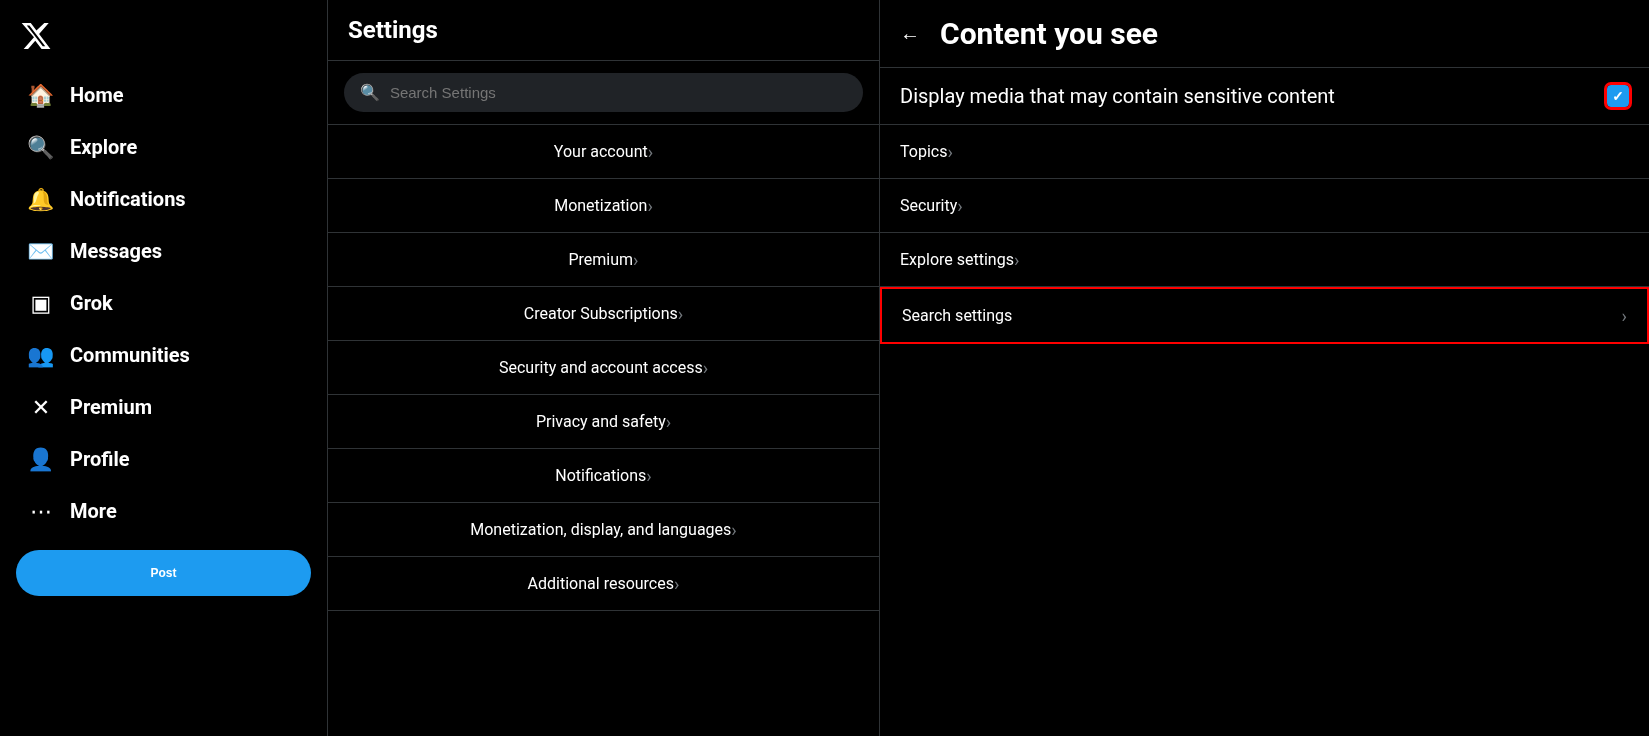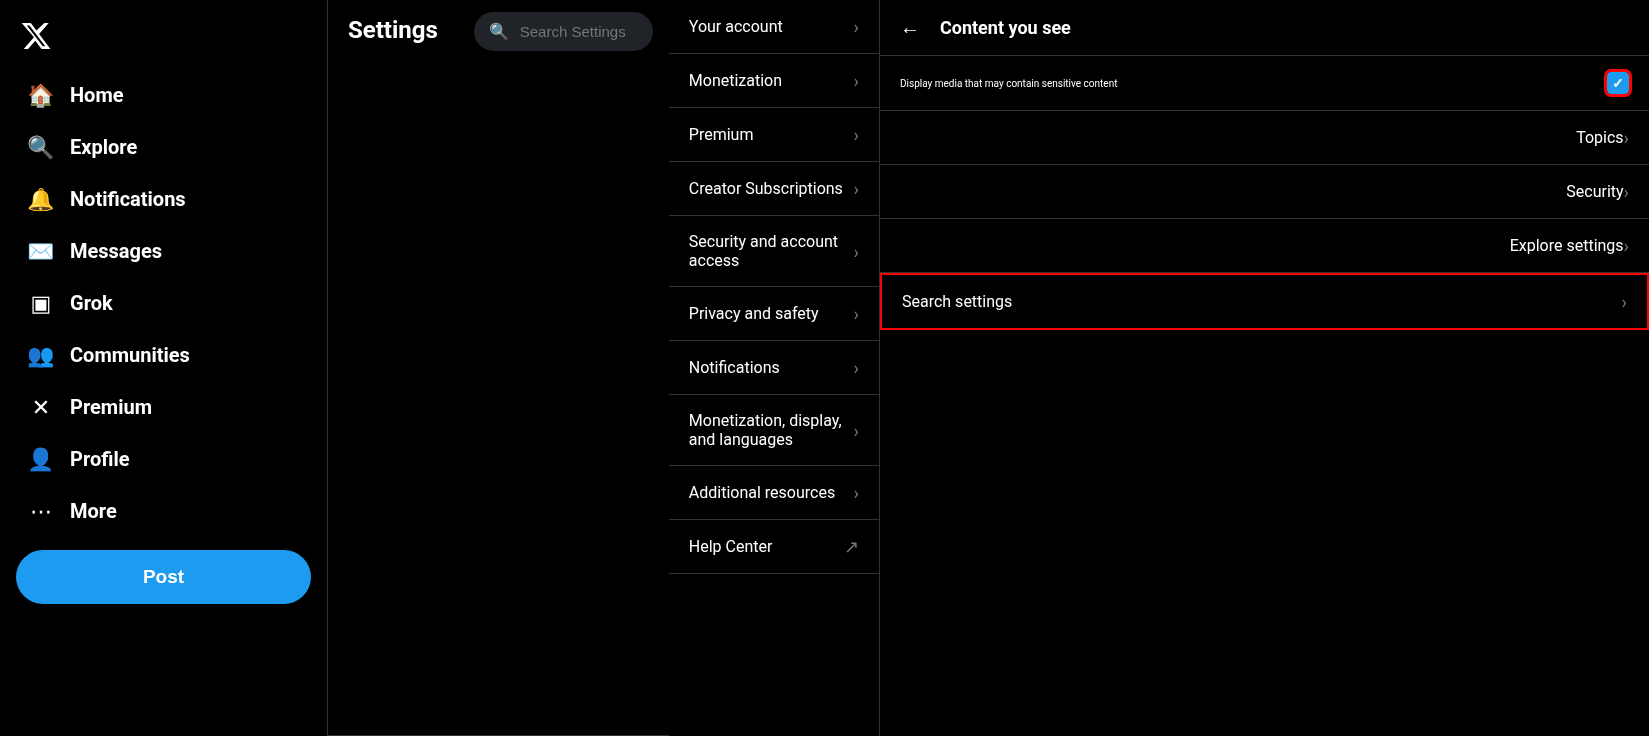--- a/index.html
+++ b/index.html
@@ -55,33 +55,33 @@
       font-size: 20px;
       font-weight: 700;
     }
     .post-btn {
       margin: 12px 16px 0 16px;
       background: #1d9bf0;
       color: #fff;
       border: none;
       border-radius: 9999px;
       padding: 16px;
-      font-size: 19px;
+      font-size: 12px;
       font-weight: 700;
       cursor: pointer;
       width: calc(100% - 32px);
     }
 
     
     .settings-panel {
       width: 552px;
       background: #000;
       border-right: 1px solid #2f3336;
       display: flex;
-      flex-direction: row;
+      flex-direction: column;
       overflow-y: auto;
     }
     .settings-title {
       font-size: 24px;
       font-weight: 700;
       padding: 16px 20px;
       border-bottom: 1px solid #2f3336;
     }
     .search-bar-wrapper {
       padding: 12px 16px;
@@ -103,21 +103,21 @@
       font-size: 15px;
       width: 100%;
     }
     .search-icon-sm {
       color: #71767b;
       font-size: 16px;
     }
     .settings-menu-item {
       display: flex;
       align-items: center;
-      justify-content: space-between;
+      justify-content: center;
       padding: 16px 20px;
       cursor: pointer;
       border-bottom: 1px solid #2f3336;
       font-size: 16px;
       font-weight: 400;
     }
     .settings-menu-item .chevron {
       color: #71767b;
       font-size: 18px;
     }
@@ -144,34 +144,34 @@
     .back-btn {
       background: none;
       border: none;
       color: #fff;
       cursor: pointer;
       font-size: 20px;
       display: flex;
       align-items: center;
     }
     .content-header-title {
-      font-size: 18px;
+      font-size: 30px;
       font-weight: 700;
     }
     .content-description {
       font-size: 14px;
       color: #71767b;
       padding: 12px 20px 8px 20px;
       border-bottom: 1px solid #2f3336;
     }
 
     .content-row {
       display: flex;
       align-items: center;
-      justify-content: flex-end;
+      justify-content: flex-start;
       padding: 16px 20px;
       border-bottom: 1px solid #2f3336;
       cursor: pointer;
       font-size: 16px;
     }
     .content-row .row-chevron {
       color: #71767b;
       font-size: 18px;
     }
 
@@ -308,36 +308,32 @@
       <span>Notifications</span>
       <span class="chevron">›</span>
     </div>
       <div class="settings-menu-item">
       <span>Monetization, display, and languages</span>
       <span class="chevron">›</span>
     </div>
       <div class="settings-menu-item">
       <span>Additional resources</span>
       <span class="chevron">›</span>
-    </div>
-      <div class="settings-menu-item">
-      <span>Help Center</span>
-      <span class="ext-icon">↗</span>
     </div>
     </div>
 </section>
 
 <section class="content-panel">
   <div class="content-header">
     <button class="back-btn">←</button>
     <h2 class="content-header-title">Content you see</h2>
   </div>
   <div id="content-rows-container">
       <div class="content-row-checkbox">
-        <span style="font-size:10px; flex:1; padding-right:0;">Display media that may contain sensitive content</span>
+        <span style="font-size:20px; flex:1; padding-right:0;">Display media that may contain sensitive content</span>
         <span class="checkbox-styled"></span>
       </div>
       <div class="content-row">
         <span>Topics</span>
         <span class="row-chevron">›</span>
       </div>
       <div class="content-row">
         <span>Security</span>
         <span class="row-chevron">›</span>
       </div>

